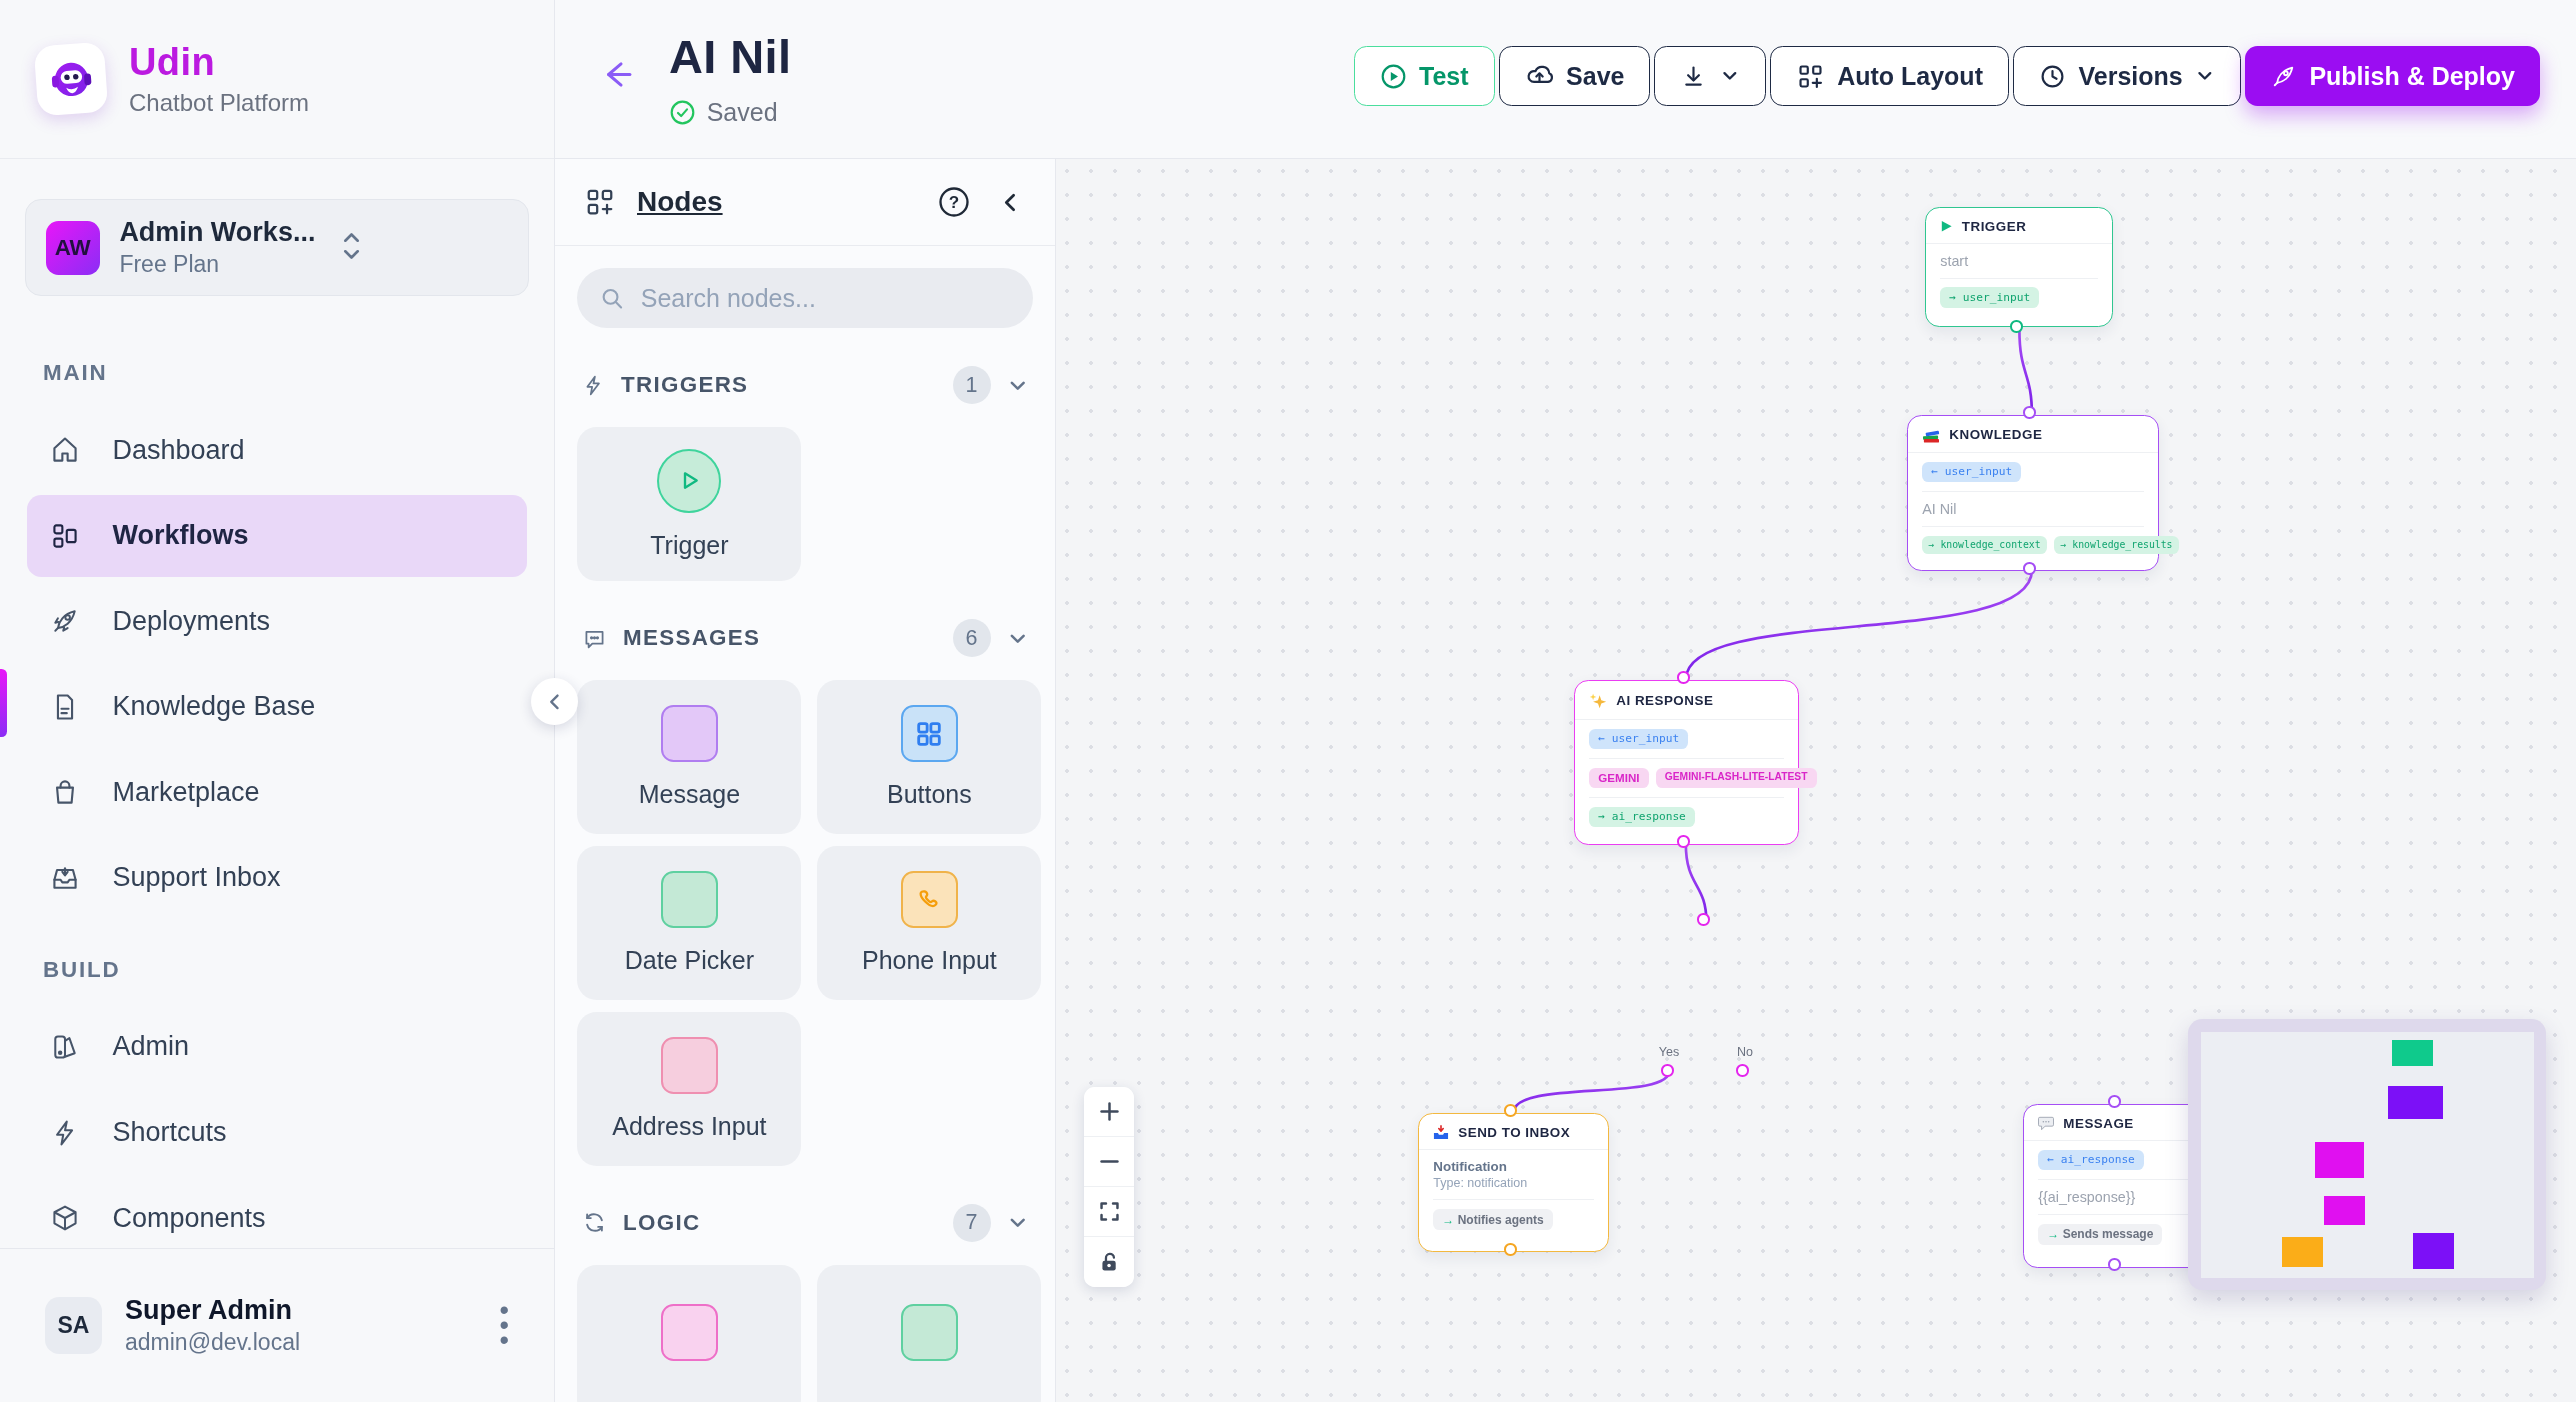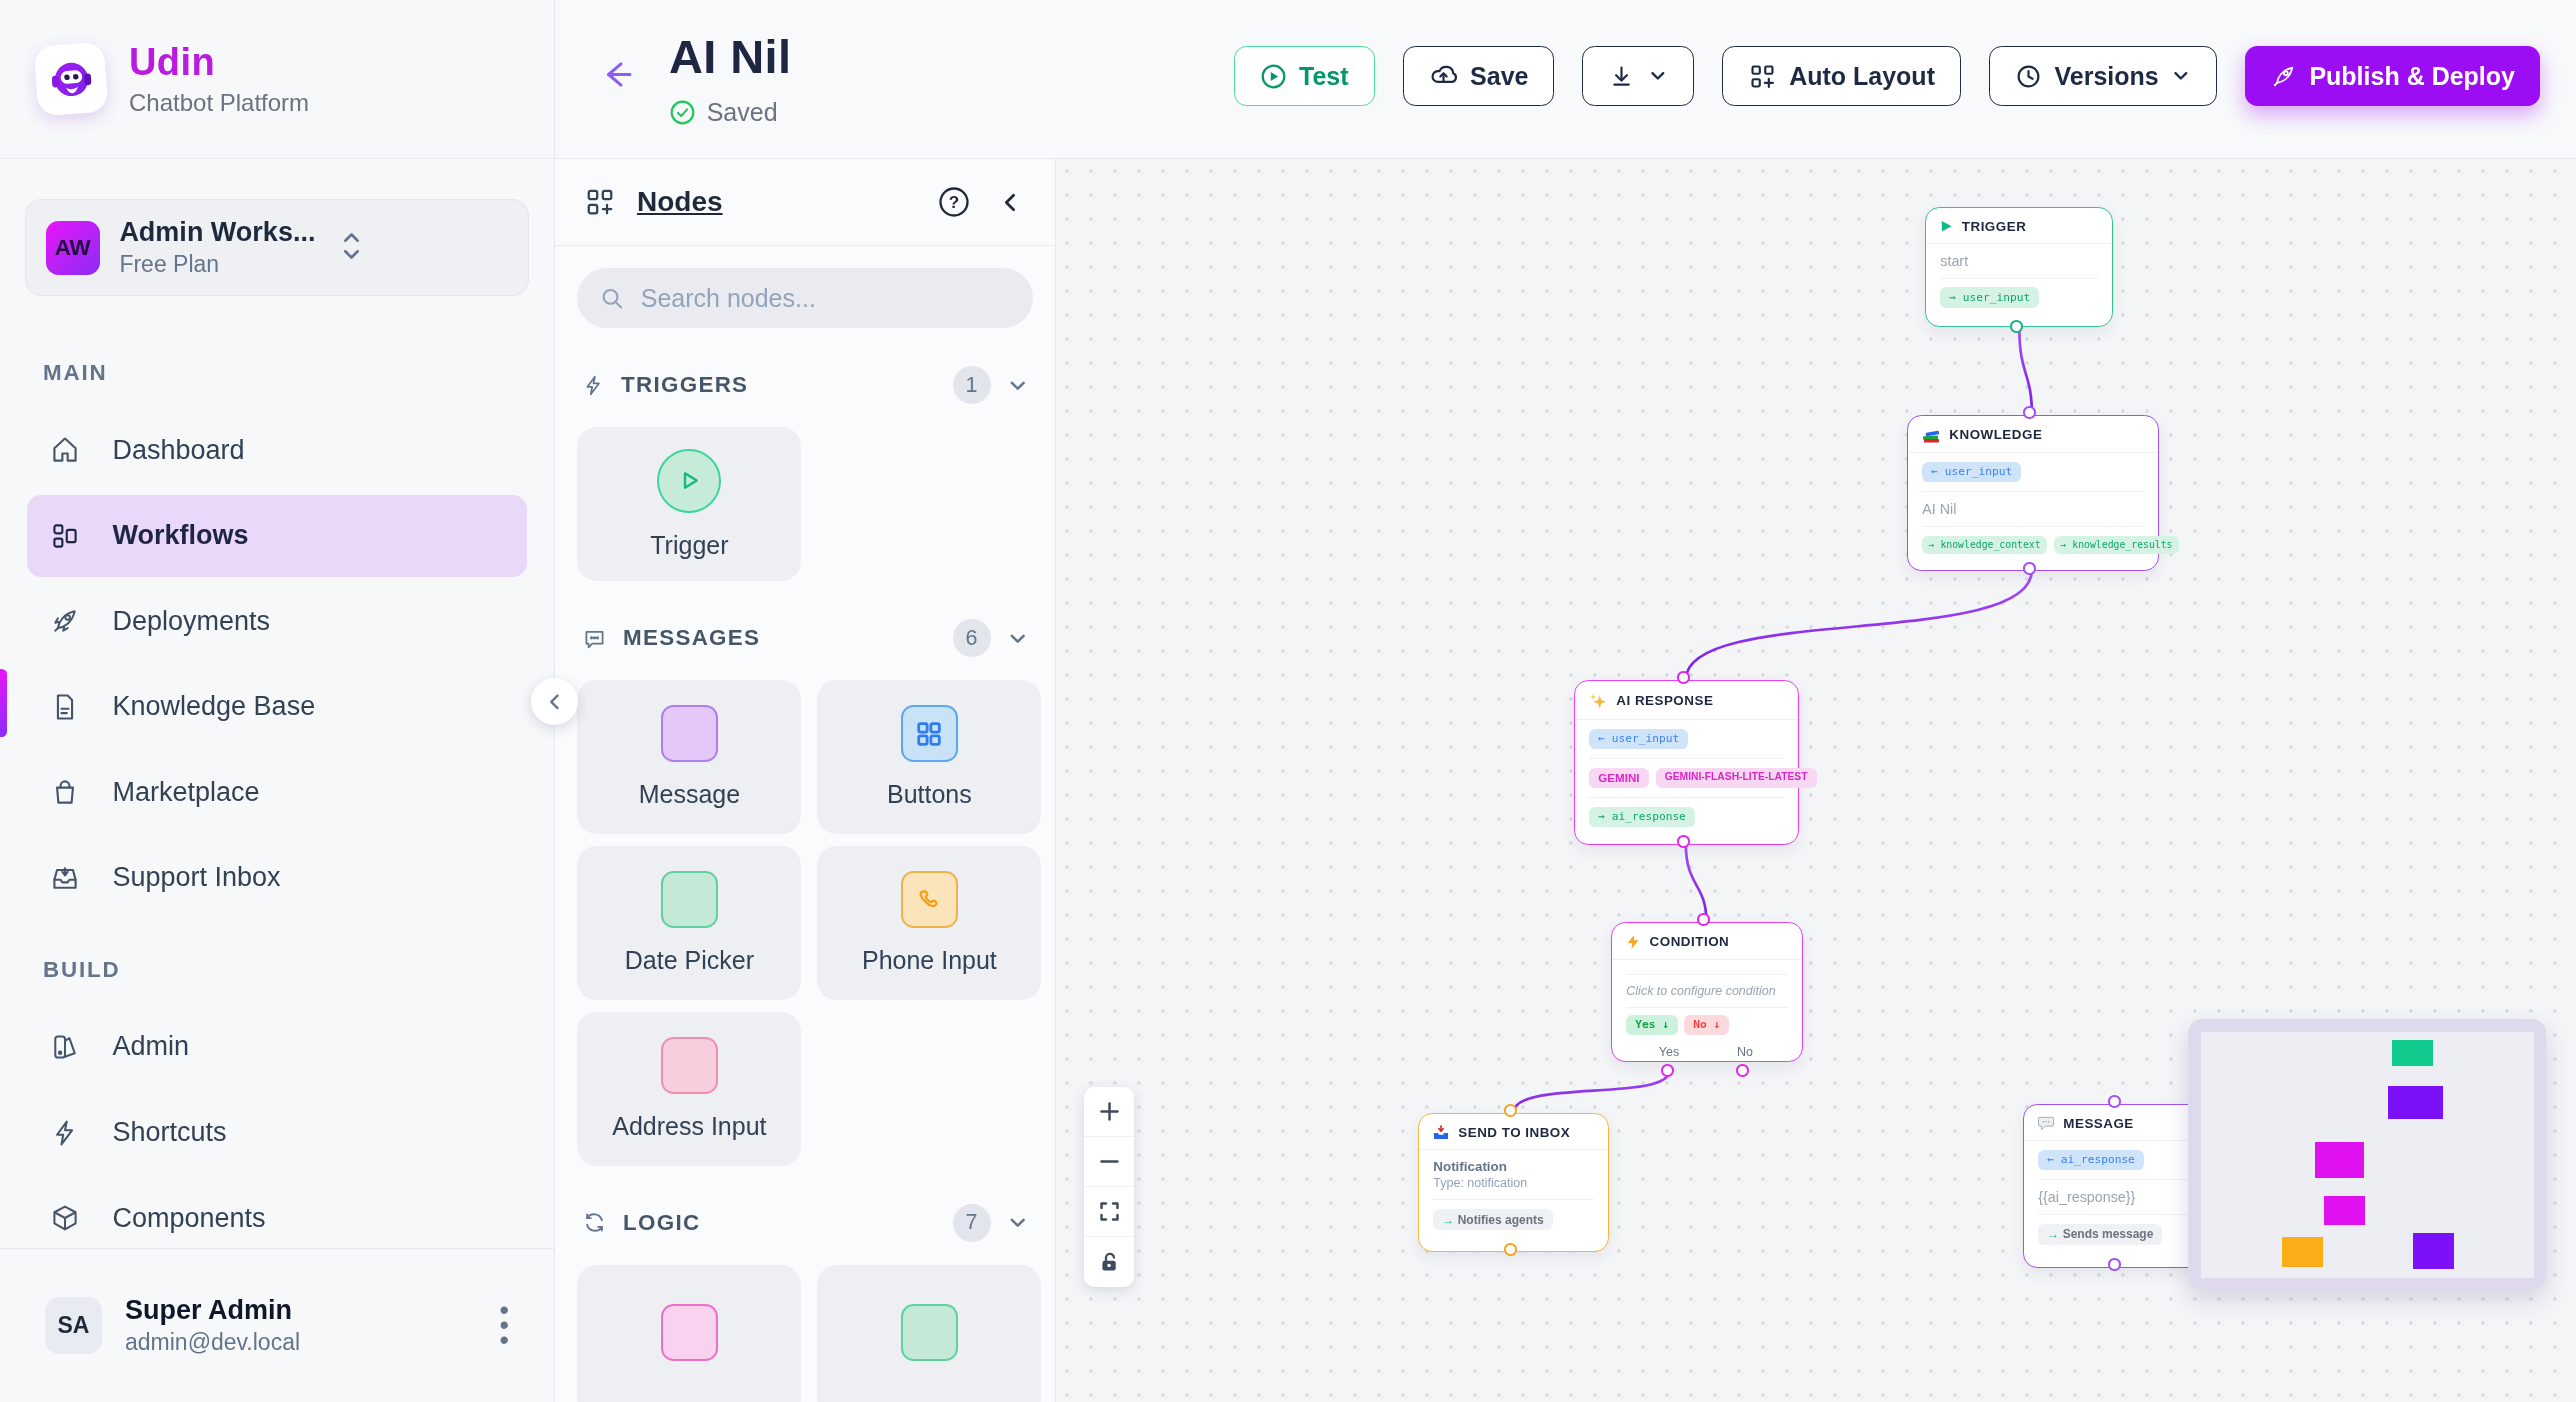--- a/index.html
+++ b/index.html
@@ -49,21 +49,21 @@
     background:#ffffff; box-shadow:0 3.6px 12.5px rgba(30,40,90,.16); z-index:60;
     display:flex; align-items:center; justify-content:center; color:#64748b; cursor:pointer; }
 
   
   .topbar { position:absolute; left:555px; top:0; width:2021px; height:159px;
     background:#f8f9fb; border-bottom:0.9px solid #e6e8ee; z-index:20; }
   .back-btn { position:absolute; left:43px; top:55px; cursor:pointer; }
   .page-title { position:absolute; left:114px; top:29px; font-size:47px; font-weight:800; color:#1e2642; letter-spacing:0.4px; }
   .saved-row { position:absolute; left:114px; top:98px; display:flex; align-items:center; gap:10.7px;
     font-size:25px; color:#6b7280; }
-  .actions { position:absolute; right:36px; top:46px; display:flex; gap:28px; }
+  .actions { position:absolute; right:36px; top:46px; display:flex; gap:4px; }
   .btn { height:60px; border-radius:12.5px; display:flex; align-items:center; justify-content:center;
     gap:12.5px; font-size:25px; font-weight:700; padding:0 25px; cursor:pointer; background:#ffffff; }
   .btn-test { border:1.8px solid #4ade9d; color:#059669; }
   .btn-dark { border:1.8px solid #1e2a44; color:#1e2a44; }
   .btn-publish { background:#9b0df2; color:#ffffff; border:none;
     box-shadow:0 9px 19.7px rgba(155,13,242,.35); }
 
   
   .panel { position:absolute; left:555px; top:159px; width:501px; height:1243px;
     background:#fafbfd; border-right:0.9px solid #e6e8ee; z-index:25; overflow:hidden; }
@@ -589,39 +589,20 @@
     <div class="node-body" style="display:flex; gap:7.2px;">
       <span class="pill pill-magenta">GEMINI</span>
       <span class="pill pill-magenta" style="font-size:10.3px;">GEMINI-FLASH-LITE-LATEST</span>
     </div>
     <div class="node-div" style="margin:0 14.3px;"></div>
     <div class="node-body">
       <span class="pill pill-green">→ ai_response</span>
     </div>
   </div>
 
-  <div class="node n-condition" style="left:556px; top:763px; width:192px; height:140px;">
-    <div class="node-head">
-      <svg width="14.3" height="16" viewBox="0 0 16 18">
-          <path d="M9 1 L2 10 H7 L6 17 L14 7 H9 Z" fill="#f5a623"></path>
-        </svg>
-      <span class="node-title">CONDITION</span>
-    </div>
-    <div class="node-div"></div>
-    <div style="height:14.3px;"></div>
-    <div class="node-div" style="margin:0 14.3px;"></div>
-    <div class="node-body">
-      <div class="body-text" style="font-style:italic; font-size:12.5px;">Click to configure condition</div>
-    </div>
-    <div class="node-div" style="margin:0 14.3px;"></div>
-    <div class="node-body" style="display:flex; gap:6.3px; padding-top:7.2px;">
-      <span class="pill pill-yes">Yes ↓</span>
-      <span class="pill pill-no">No ↓</span>
-    </div>
-  </div>
   <span class="port-label" style="left:614px; top:886px;">Yes</span>
   <span class="port-label" style="left:690px; top:886px;">No</span>
 
   <div class="node n-inbox" style="left:363px; top:954px; width:191px; height:139px;">
     <div class="node-head">
       <svg width="16" height="15" viewBox="0 0 18 17">
           <path d="M9 1 v5 M6.5 4 L9 7 L11.5 4" stroke="#dc2626" stroke-width="1.8" fill="none" stroke-linecap="round" stroke-linejoin="round"></path>
           <path d="M1 9 h4.5 l1.2 2 h4.6 l1.2-2 H17 v7 H1 Z" fill="#2563eb"></path>
         </svg>
       <span class="node-title">SEND TO INBOX</span>

